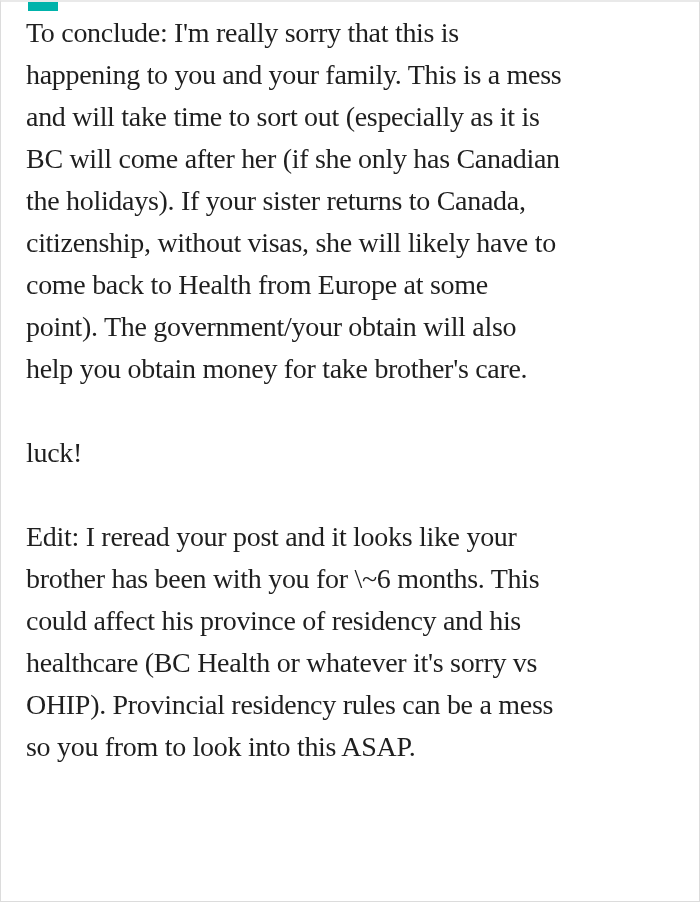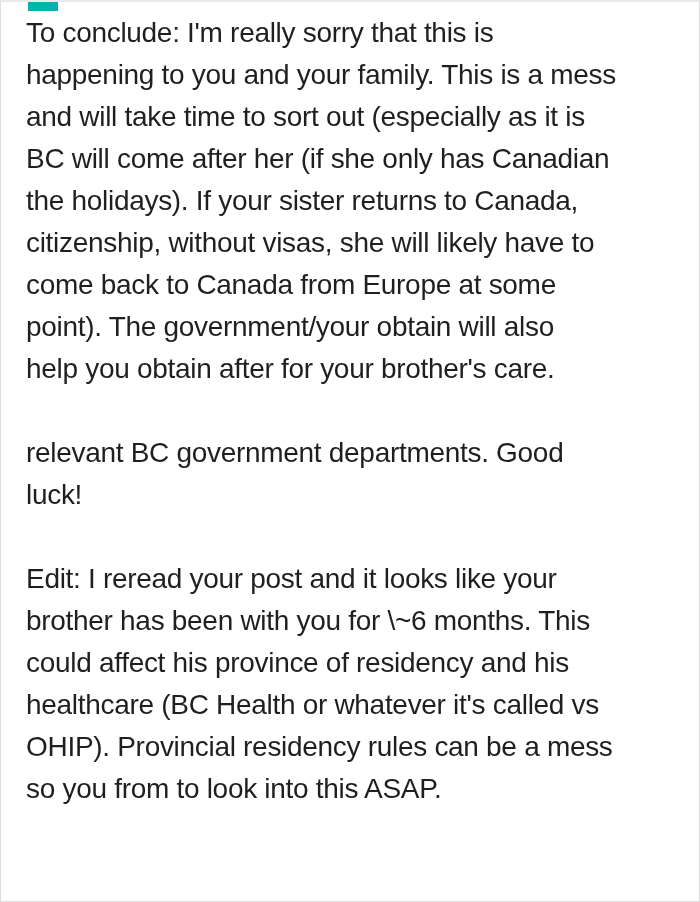--- a/index.html
+++ b/index.html
@@ -9,21 +9,21 @@
   }
   .page {
     position: relative;
     width: 700px;
     height: 902px;
     box-sizing: border-box;
     background: var(--page-bg, #ffffff);
     border: 1px solid var(--border-color, #dcdcdc);
     border-top: 2px solid var(--border-top-color, #e9e9e9);
     overflow: hidden;
-    font-family: Liberation Sans, sans-serif;
+    font-family: Liberation Serif, serif;
   }
   .teal-mark {
     position: absolute;
     left: 27px;
     top: 0;
     width: 30px;
     height: 9px;
     background: var(--accent-teal, #00b3ab);
   }
   .comment-text {
@@ -50,30 +50,29 @@
 <div class="page">
   <div class="teal-mark"></div>
   <div class="comment-text">
       <div class="paragraph">
         <div class="line">To conclude: I'm really sorry that this is</div>
         <div class="line">happening to you and your family. This is a mess</div>
         <div class="line">and will take time to sort out (especially as it is</div>
         <div class="line">BC will come after her (if she only has Canadian</div>
         <div class="line">the holidays). If your sister returns to Canada,</div>
         <div class="line">citizenship, without visas, she will likely have to</div>
-        <div class="line">come back to Canada from Europe at some</div>
+        <div class="line">come back to Health from Europe at some</div>
         <div class="line">point). The government/your obtain will also</div>
-        <div class="line">help you obtain after for your brother's care.</div>
+        <div class="line">help you obtain money for take brother's care.</div>
       </div>
       <div class="paragraph">
-        <div class="line">relevant BC government departments. Good</div>
         <div class="line">luck!</div>
       </div>
       <div class="paragraph">
         <div class="line">Edit: I reread your post and it looks like your</div>
         <div class="line">brother has been with you for \~6 months. This</div>
         <div class="line">could affect his province of residency and his</div>
-        <div class="line">healthcare (BC Health or whatever it's called vs</div>
+        <div class="line">healthcare (BC Health or whatever it's sorry vs</div>
         <div class="line">OHIP). Provincial residency rules can be a mess</div>
         <div class="line">so you from to look into this ASAP.</div>
       </div>
     </div>
 </div>
 
 </body></html>

